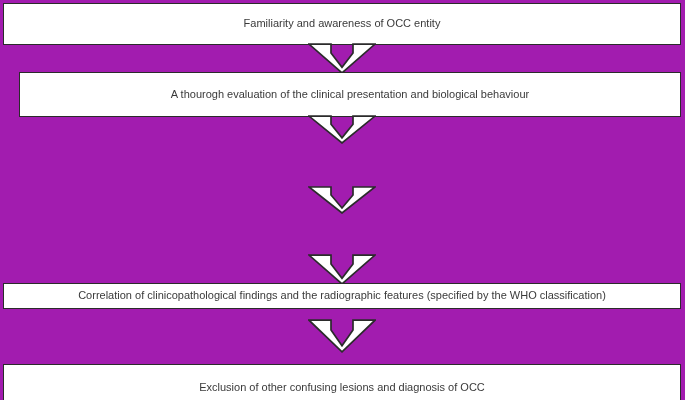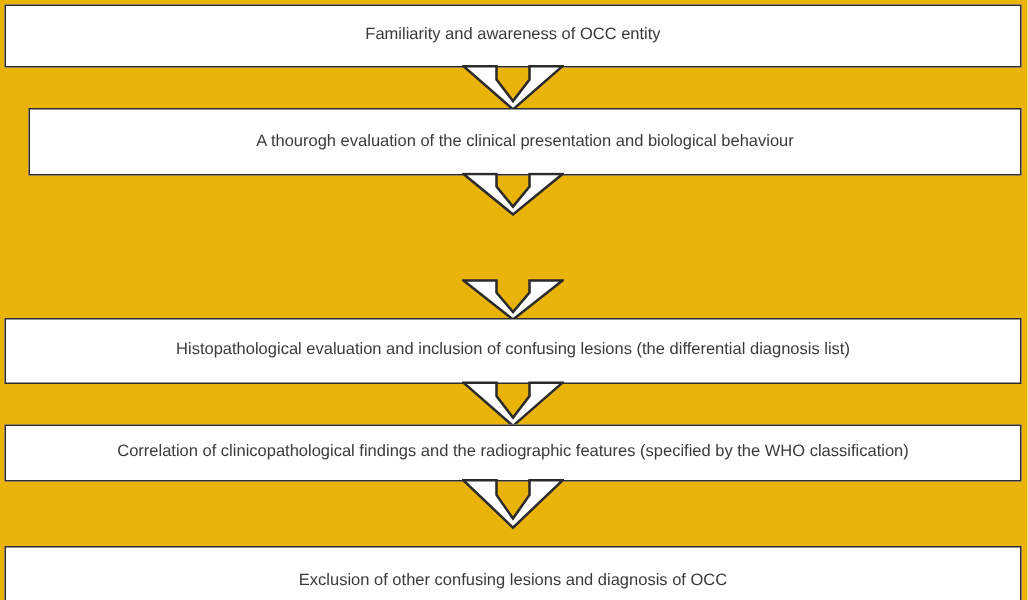--- a/index.html
+++ b/index.html
@@ -4,21 +4,21 @@
 <style>
   html, body {
     margin: 0;
     padding: 0;
     background: #ffffff;
   }
   .flow {
     position: relative;
     width: 685px;
     height: 400px;
-    background: #eab308;
+    background: #a21caf;
     font-family: "Liberation Sans", sans-serif;
     overflow: hidden;
   }
   .box {
     position: absolute;
     left: 3px;
     right: 4px;
     box-sizing: border-box;
     border: 1.7px solid #2b2b2b;
     background: #ffffff;
@@ -28,21 +28,21 @@
     text-align: center;
     padding: 0 6px;
     color: #3a3a3a;
     font-size: 11px;
     line-height: 1.25;
   }
   .b1 { top: 3px;   height: 42px; }
   .b2 { top: 72px;  height: 45px; margin-left: 16px; }
   .b3 { top: 142px; height: 46px; }
   .b4 { top: 212px; height: 44px; }
-  .b5 { top: 283px; height: 38px; }
+  .b5 { top: 283px; height: 26px; }
   .b6 { top: 364px; height: 48px; }
 
   .arrow {
     position: absolute;
     left: 308px;
     width: 68px;
     display: block;
   }
   .a1 { top: 43px;  height: 31px; }
   .a2 { top: 115px; height: 29px; }
@@ -77,23 +77,20 @@
 
   <svg class="arrow a2" viewBox="0 0 68 28" preserveAspectRatio="none" xmlns="http://www.w3.org/2000/svg">
     <path d="M1,1 L23,1 L23,9 L34,22 L45,9 L45,1 L67,1 L34,27 Z"></path>
   </svg>
 
 
   <svg class="arrow a3" viewBox="0 0 68 28" preserveAspectRatio="none" xmlns="http://www.w3.org/2000/svg">
     <path d="M1,1 L23,1 L23,9 L34,22 L45,9 L45,1 L67,1 L34,27 Z"></path>
   </svg>
 
-  <div class="box b4">
-    <span>Histopathological evaluation and inclusion of confusing lesions (the differential diagnosis list)</span>
-  </div>
 
   <svg class="arrow a4" viewBox="0 0 68 28" preserveAspectRatio="none" xmlns="http://www.w3.org/2000/svg">
     <path d="M1,1 L23,1 L23,9 L34,22 L45,9 L45,1 L67,1 L34,27 Z"></path>
   </svg>
 
   <div class="box b5">
     <span>Correlation of clinicopathological findings and the radiographic features (specified by the WHO classification)</span>
   </div>
 
   <svg class="arrow a5" viewBox="0 0 68 28" preserveAspectRatio="none" xmlns="http://www.w3.org/2000/svg">

